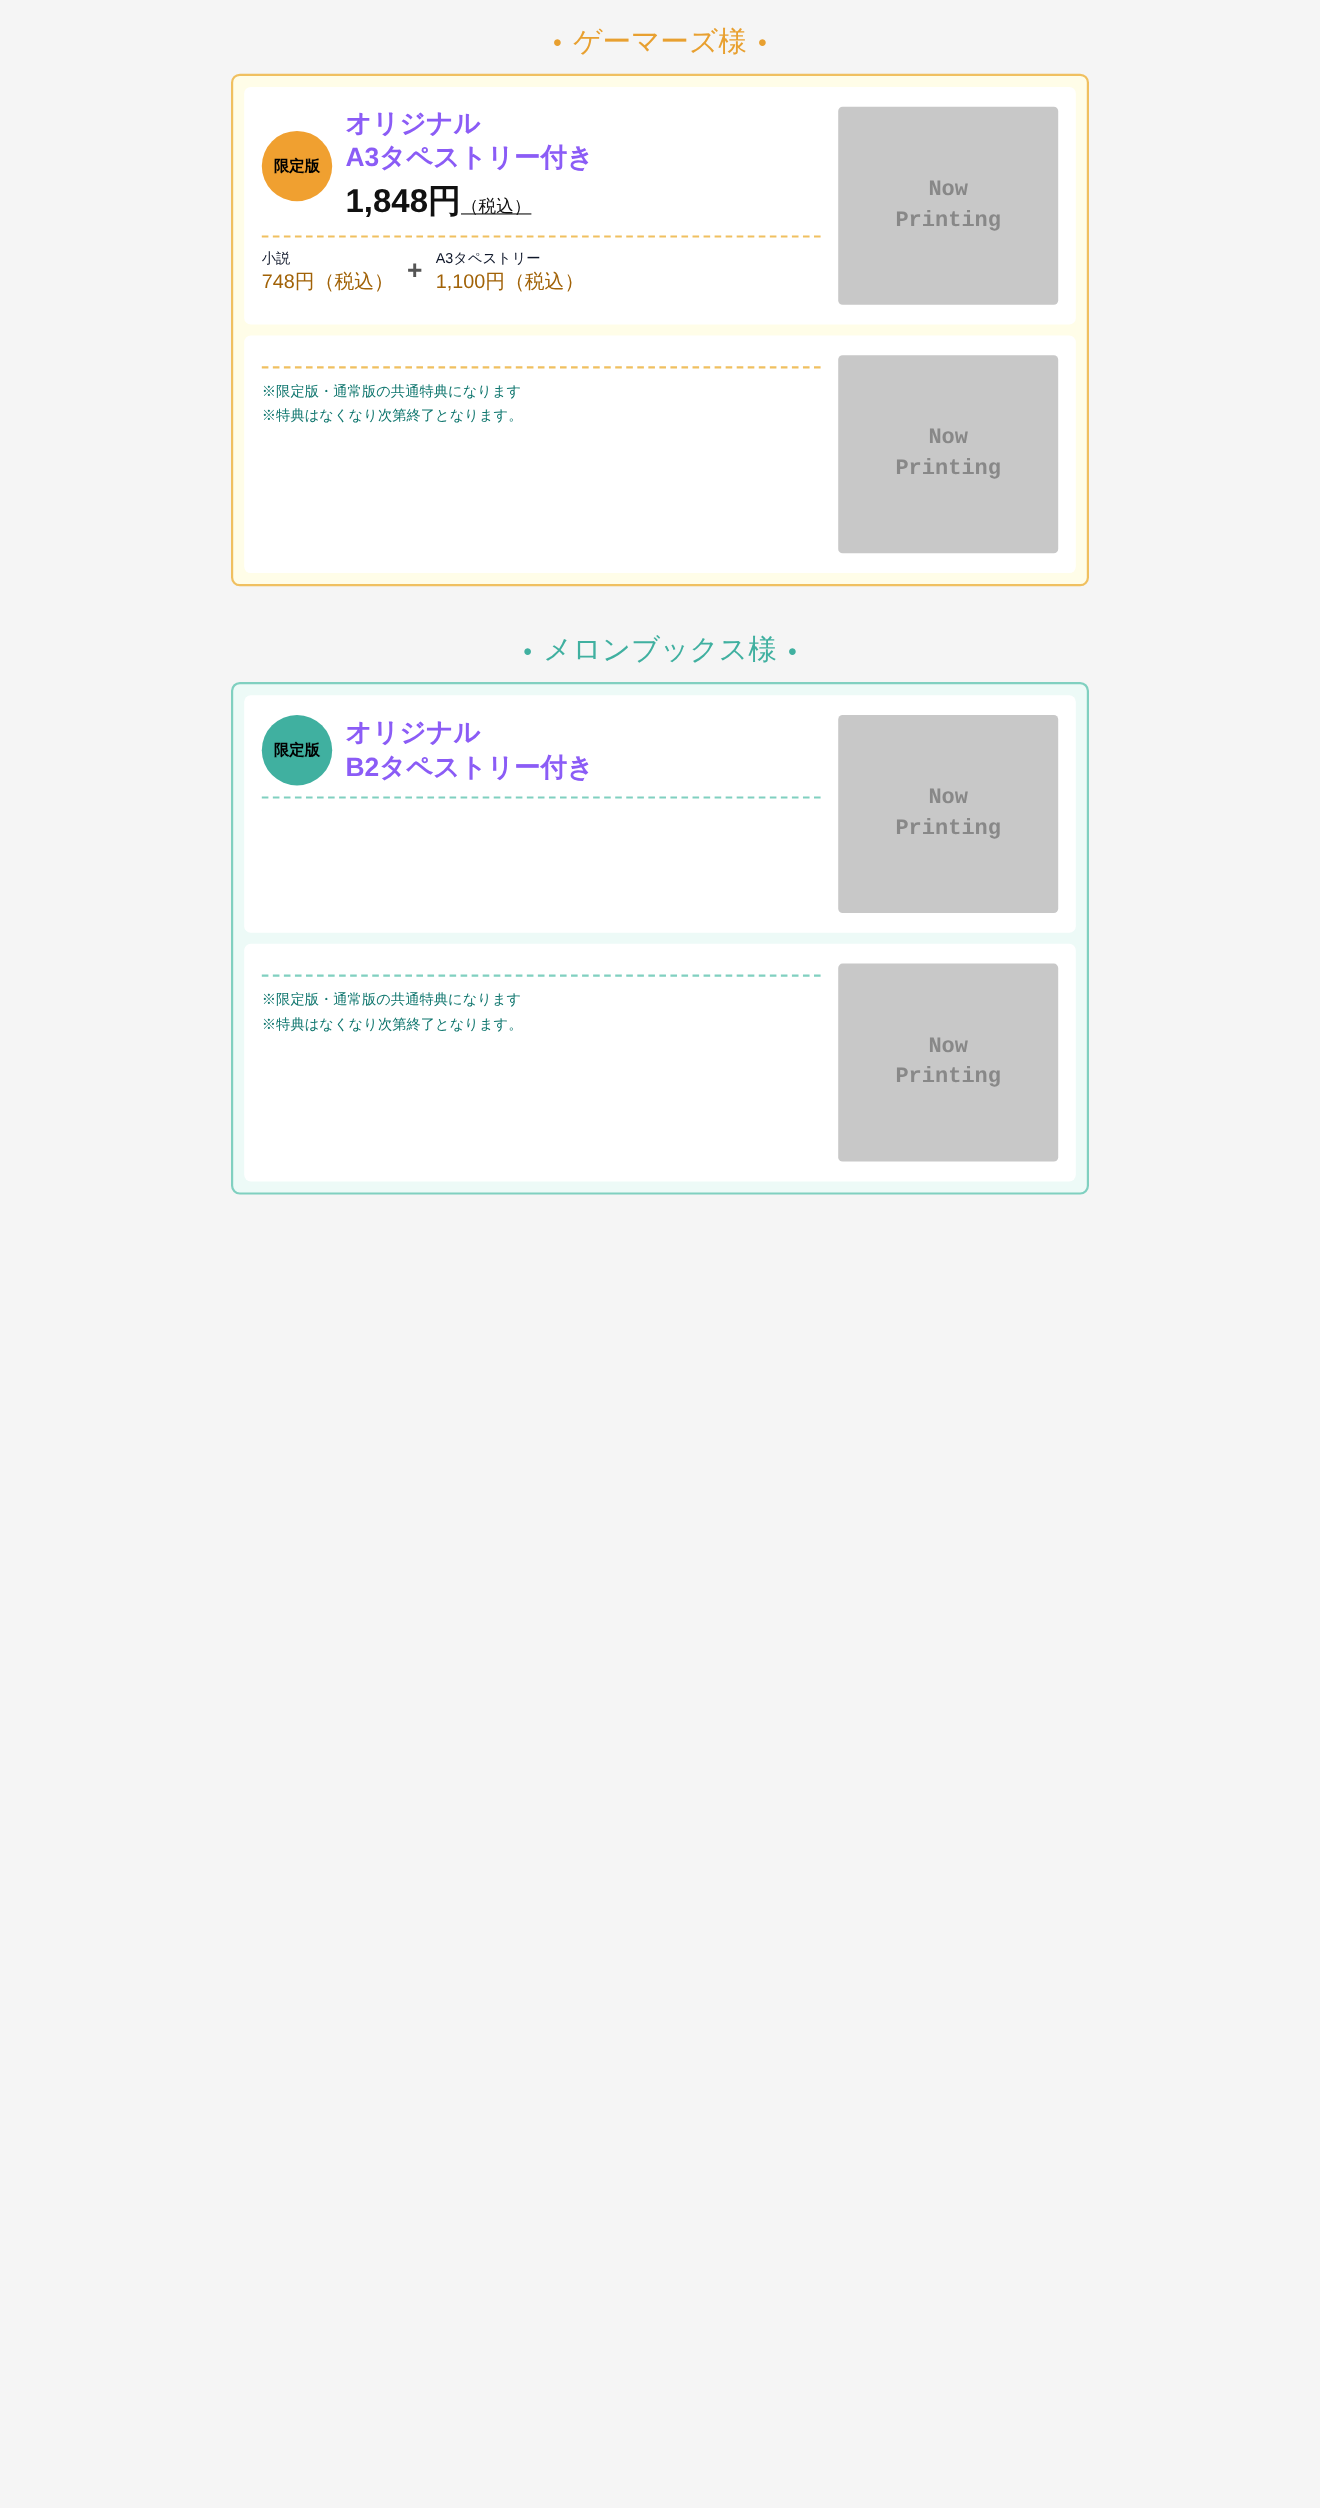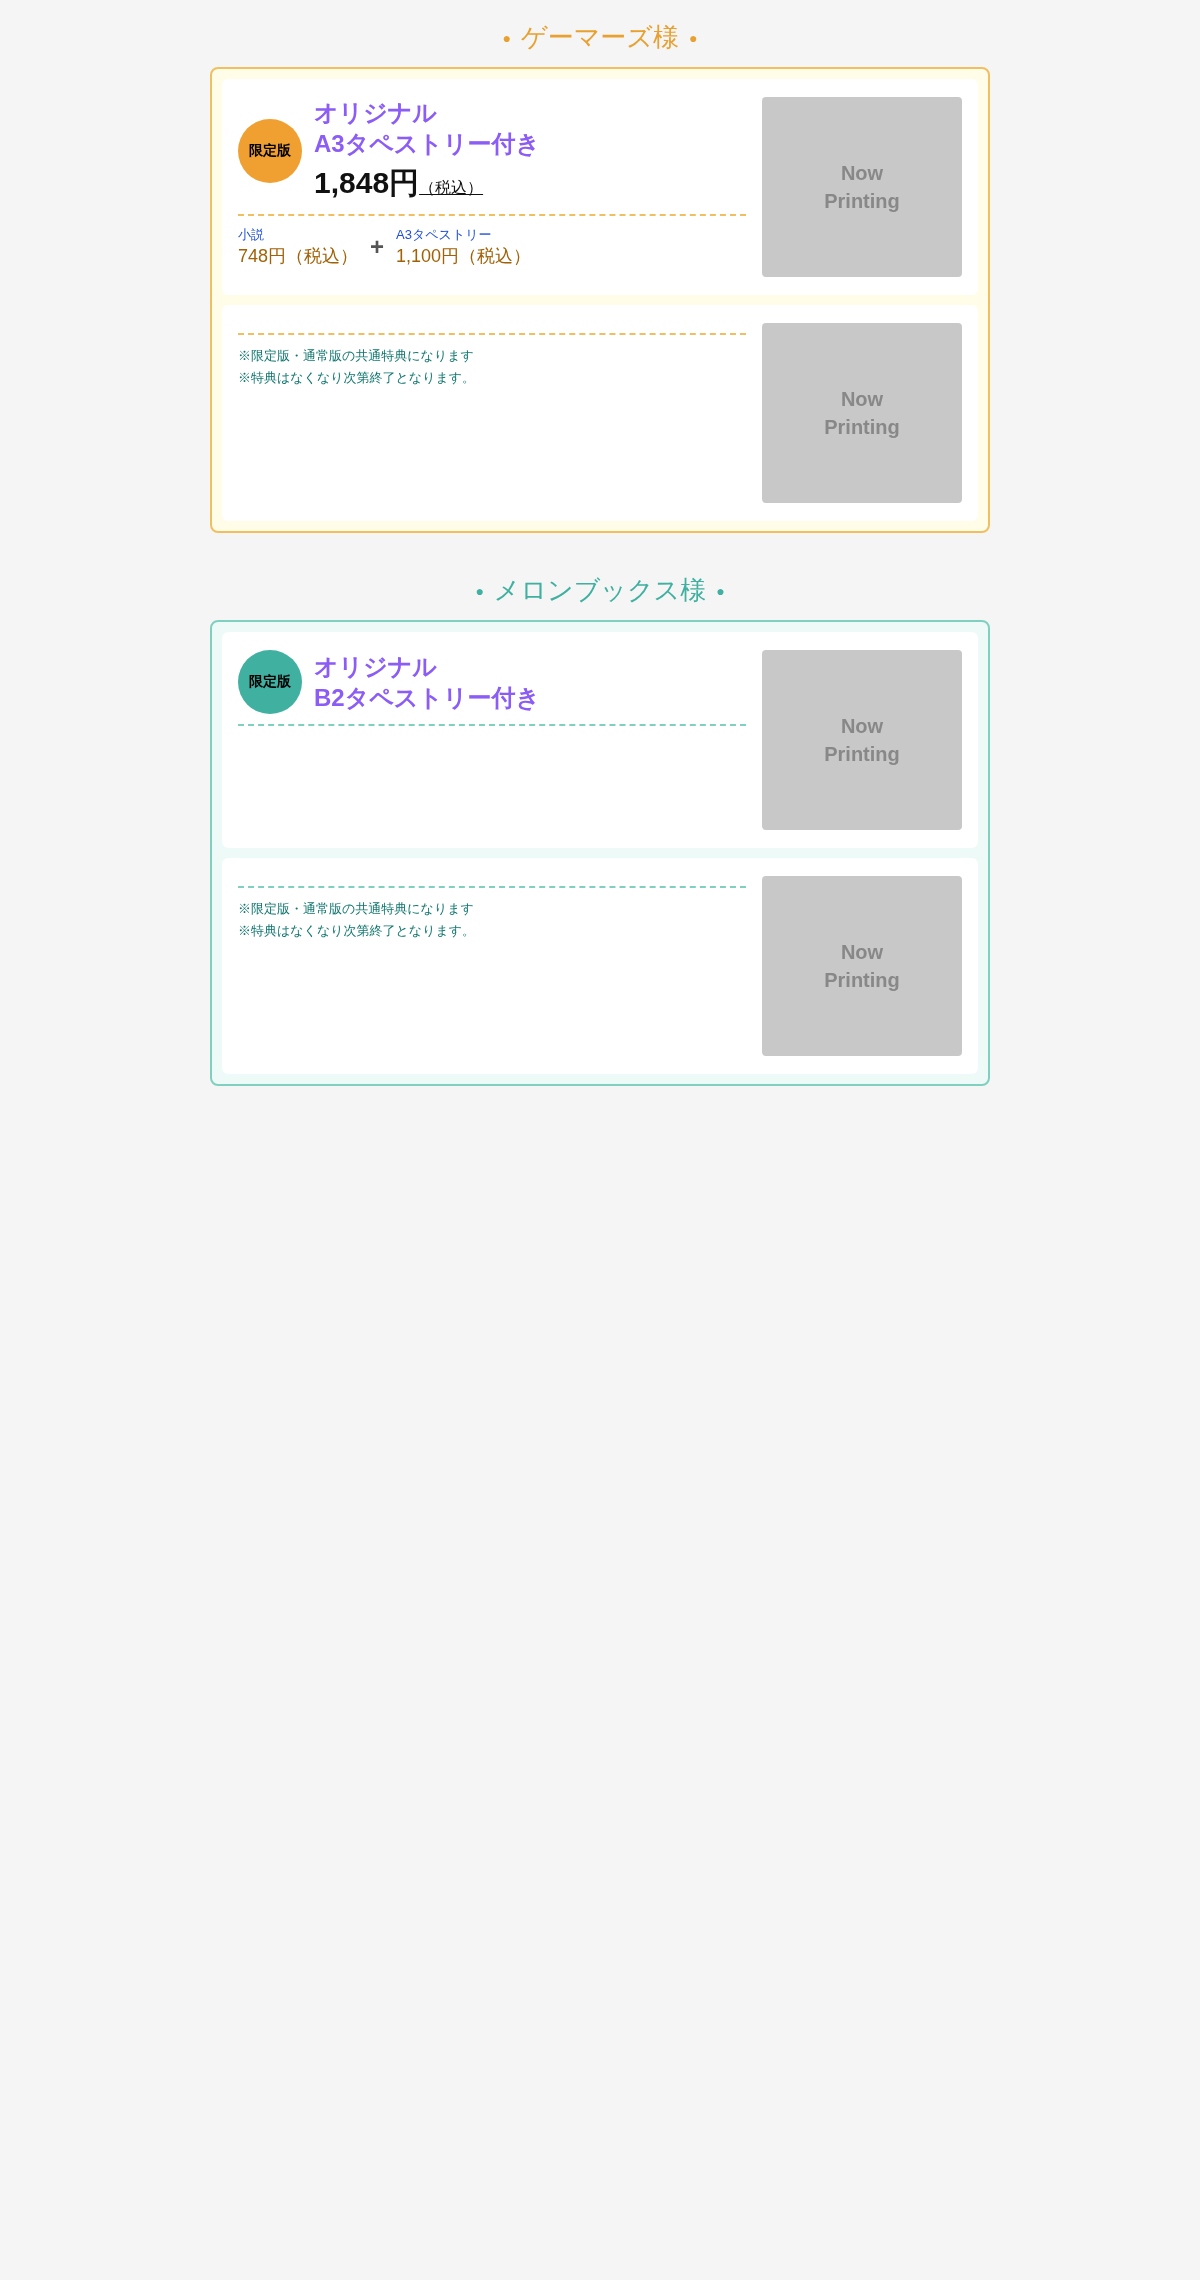--- a/index.html
+++ b/index.html
@@ -84,20 +84,21 @@
     
     .now-printing {
       width: 200px;
       min-height: 180px;
       background: #c8c8c8;
       border-radius: 4px;
       display: flex;
       align-items: center;
       justify-content: center;
       flex-shrink: 0;
+      font-family: Liberation Mono, monospace;
     }
 
     .now-printing-text {
       color: #888;
       font-size: 20px;
       font-weight: bold;
       text-align: center;
       line-height: 1.4;
     }
 
@@ -175,21 +176,21 @@
       color: #333;
     }
 
     .price-breakdown-item {
       display: flex;
       flex-direction: column;
     }
 
     .price-breakdown-label {
       font-size: 13px;
-      color: #1d4ed8;
+      color: #0f172a;
     }
 
     .price-breakdown-value {
       font-size: 18px;
       font-weight: normal;
       color: #a16207;
     }
 
     .plus-sign {
       font-size: 24px;

